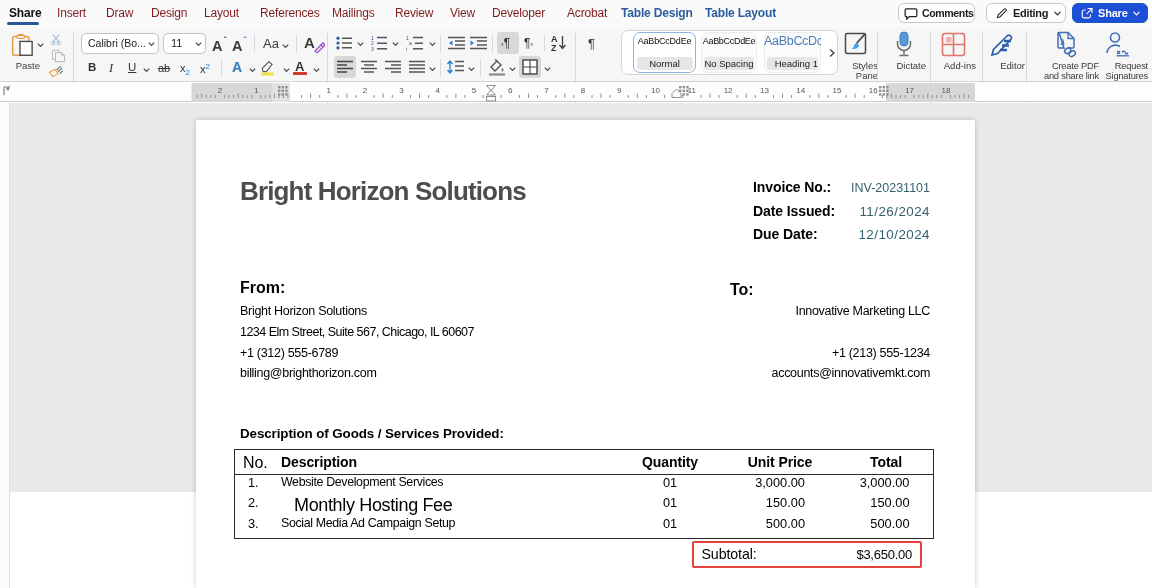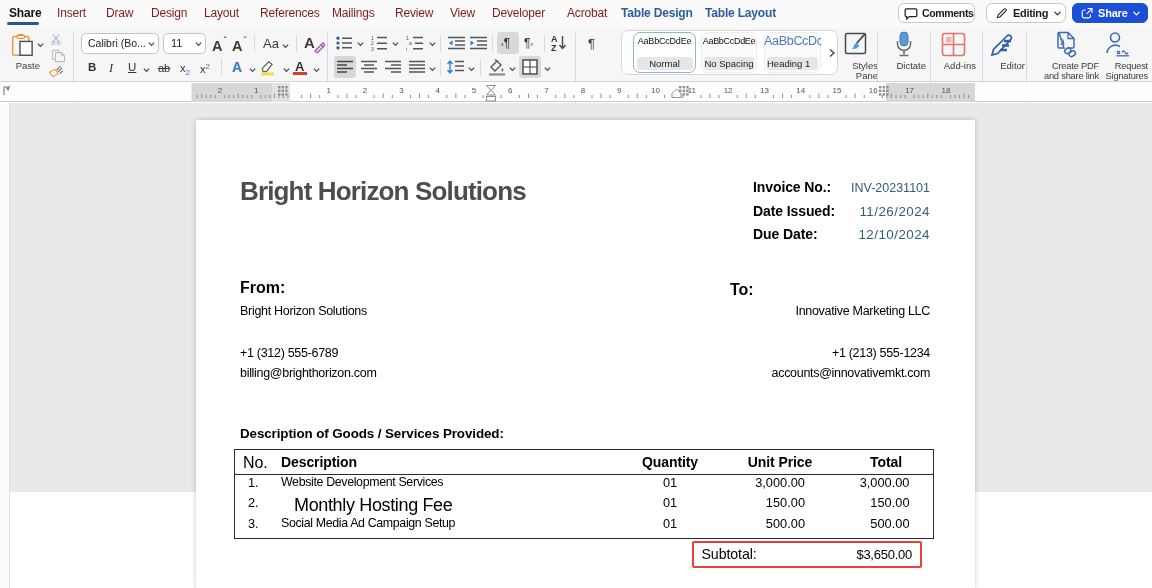--- a/index.html
+++ b/index.html
@@ -232,21 +232,21 @@
 
 <div class="abs" style="left:621px;top:2px;width:217px;height:45px;background:#fff;border:1px solid #d6d6d6;border-radius:7px"></div>
 <div class="abs" style="left:633px;top:4px;width:63px;height:41px;background:#fff;border:1.5px solid #8db4dc;border-radius:7px"></div>
 <div class="abs" style="left:636px;top:8px;width:57px;height:17px;font-size:9px;color:#111;text-align:center;letter-spacing:-0.2px">AaBbCcDdEe</div>
 <div class="abs" style="left:636.5px;top:29px;width:56px;height:13px;background:#e6e6e6;border-radius:3px;font-size:9.5px;color:#222;text-align:center;line-height:13px">Normal</div>
 <div class="abs" style="left:701px;top:4px;width:56px;height:41px;background:#fbfbfb;border:1px solid #ececec;border-radius:7px"></div>
 <div class="abs" style="left:701px;top:8px;width:56px;height:17px;font-size:9px;color:#111;text-align:center;letter-spacing:-0.3px">AaBbCcDdEe</div>
 <div class="abs" style="left:704px;top:29px;width:50px;height:13px;background:#e6e6e6;border-radius:3px;font-size:9.5px;color:#222;text-align:center;line-height:13px">No Spacing</div>
 <div class="abs" style="left:764px;top:4px;width:57px;height:41px;background:#fbfbfb;border:1px solid #ececec;border-radius:7px"></div>
 <div class="abs" style="left:764px;top:6px;width:57px;height:18px;font-size:12.5px;color:#4a7ebb;text-align:center;overflow:hidden;letter-spacing:-0.3px">AaBbCcDc</div>
-<div class="abs" style="left:767px;top:29px;width:51px;height:13px;background:#e6e6e6;border-radius:3px;font-size:9.5px;color:#222;text-align:left;line-height:13px">Heading 1</div>
+<div class="abs" style="left:767px;top:29px;width:51px;height:13px;background:#e6e6e6;border-radius:3px;font-size:9.5px;color:#222;text-align:right;line-height:13px">Heading 1</div>
 <svg class="abs" style="left:828px;top:20px" width="8" height="10" viewBox="0 0 8 10">
       <path d="M2 1.5 L6 5 L2 8.5" fill="none" stroke="#444" stroke-width="1.4"></path>
     </svg>
 
 <svg class="abs" style="left:844px;top:4px" width="23" height="24" viewBox="0 0 23 24">
   <rect x="1.5" y="1.5" width="20" height="20" rx="1.5" fill="none" stroke="#4a4a4a" stroke-width="1.5"></rect>
   <path d="M20.8 2.2 L12.5 11.5" stroke="#4a4a4a" stroke-width="1.8"></path>
   <path d="M12.8 10.8 l2.6 2.6 q-2.2 4.2 -7.6 3.4 q2.6 -2 2.4 -4.4 z" fill="#4aa3e8"></path>
 </svg>
 <div class="rlbl" style="left:833px;top:33px;width:45px">Styles<br>Pane</div>
@@ -467,20 +467,21 @@
   <div class="abs" id="page" style="left:196px;top:17px;width:779px;height:468px;background:#fff;box-shadow:0 0 5px rgba(0,0,0,0.22)"></div>
 <div class="doc" id="h1" style="left:240px;top:72.8px;font-size:26px;font-weight:700;color:#4d4d4d;letter-spacing:-0.85px">Bright Horizon Solutions</div>
 <div class="doc" style="left:753px;top:75.9px;font-size:14px;font-weight:700;letter-spacing:-0.1px">Invoice No.:</div>
 <div class="doc" style="left:753px;top:99.7px;font-size:14px;font-weight:700;letter-spacing:-0.1px">Date Issued:</div>
 <div class="doc" style="left:753px;top:123.3px;font-size:14px;font-weight:700;letter-spacing:-0.1px">Due Date:</div>
 <div class="doc" style="left:780px;top:77.5px;width:150px;text-align:right;font-size:12.5px;color:#33606c">INV-20231101</div>
 <div class="doc" style="left:780px;top:100.6px;width:150px;text-align:right;font-size:13.4px;letter-spacing:0.45px;color:#33606c">11/26/2024</div>
 <div class="doc" style="left:780px;top:124.2px;width:150px;text-align:right;font-size:13.4px;letter-spacing:0.45px;color:#33606c">12/10/2024</div>
 <div class="doc" style="left:240px;top:176.4px;font-size:16px;font-weight:700">From:</div>
 <div class="doc" style="left:240px;top:200.8px;font-size:12.5px;letter-spacing:-0.3px">Bright Horizon Solutions</div>
+<div class="doc" style="left:240px;top:221.5px;font-size:12.5px;letter-spacing:-0.52px">1234 Elm Street, Suite 567, Chicago, IL 60607</div>
 <div class="doc" style="left:240px;top:242.5px;font-size:12.5px;letter-spacing:-0.3px">+1 (312) 555-6789</div>
 <div class="doc" style="left:240px;top:263.4px;font-size:12.5px;letter-spacing:-0.3px">billing@brighthorizon.com</div>
 <div class="doc" style="left:730px;top:178px;width:200px;text-align:left;font-size:16px;font-weight:700">To:</div>
 <div class="doc" style="left:580px;top:200.8px;width:350px;text-align:right;font-size:12.5px;letter-spacing:-0.3px">Innovative Marketing LLC</div>
 <div class="doc" style="left:580px;top:242.5px;width:350px;text-align:right;font-size:12.5px;letter-spacing:-0.3px">+1 (213) 555-1234</div>
 <div class="doc" style="left:580px;top:263.4px;width:350px;text-align:right;font-size:12.5px;letter-spacing:-0.3px">accounts@innovativemkt.com</div>
 <div class="doc" style="left:240px;top:322.9px;font-size:13.4px;font-weight:700;letter-spacing:-0.1px">Description of Goods / Services Provided:</div>
 <div class="abs" style="left:233.5px;top:345.5px;width:700px;height:90px;border:1.3px solid #2a2a2a"></div>
 <div class="abs" style="left:233.5px;top:371px;width:700px;height:1.3px;background:#2a2a2a"></div>
 <div class="doc" style="left:243px;top:351px;font-size:16px;font-weight:400;letter-spacing:-0.1px">No.</div>

